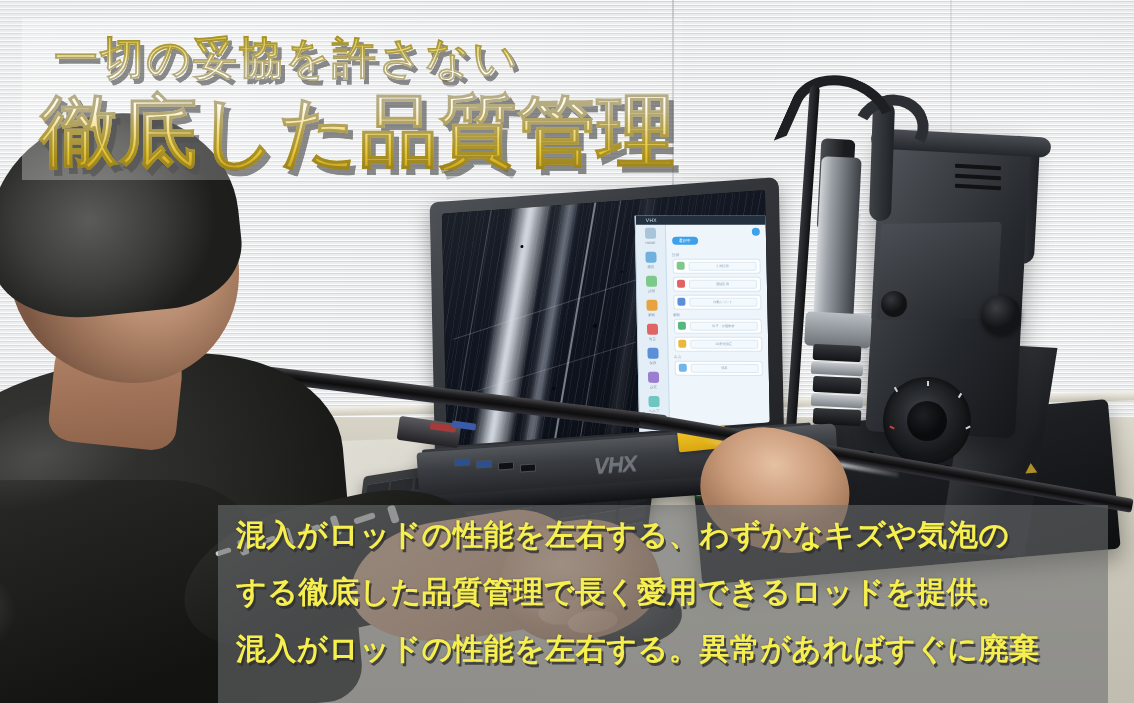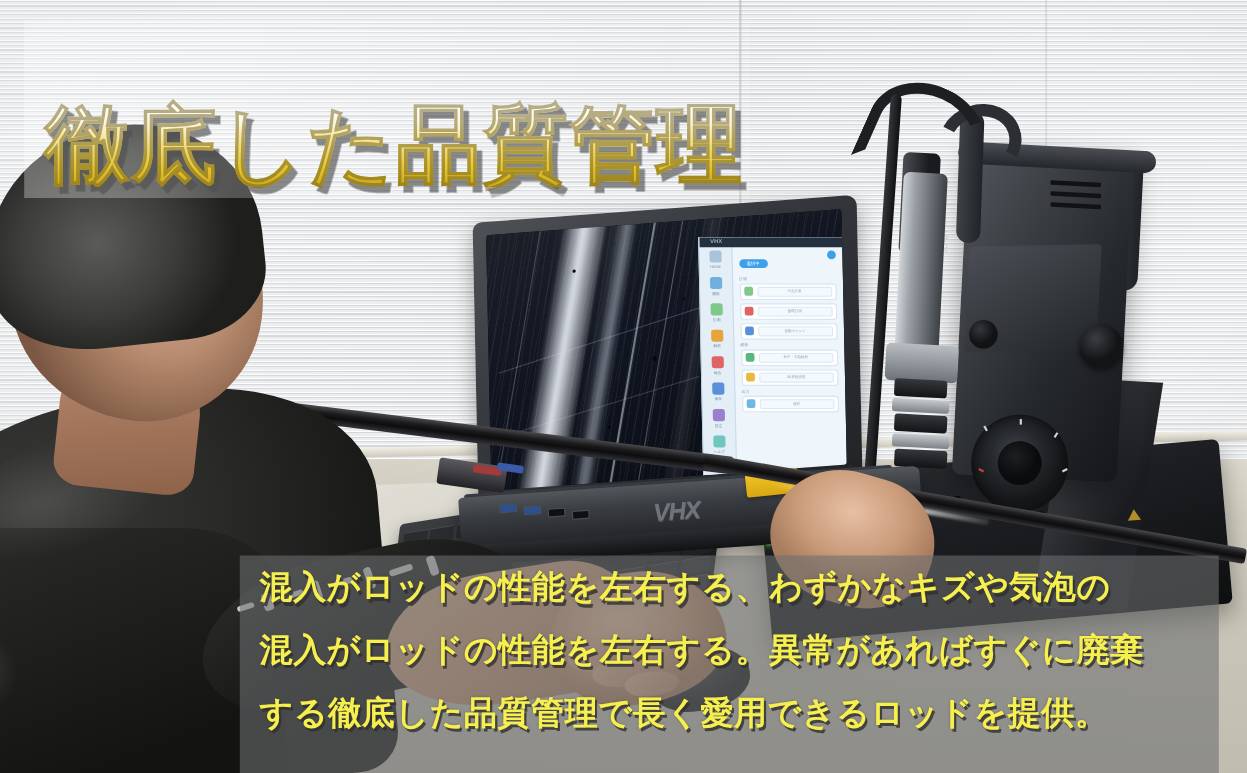--- a/index.html
+++ b/index.html
@@ -729,22 +729,23 @@
     <div class="arm"></div>
     <div class="hand">
       <div class="finger" style="left:14px;top:60px;width:60px;height:26px;transform:rotate(6deg)"></div>
       <div class="finger" style="left:34px;top:78px;width:58px;height:24px;transform:rotate(4deg)"></div>
       <div class="finger" style="left:62px;top:92px;width:50px;height:22px;transform:rotate(2deg)"></div>
     </div>
   </div>
   <div class="hand2"></div>
 
   <div class="headline-scrim"></div>
+  <div class="headline-1">一切の妥協を許さない</div>
   <div class="headline-2">徹底した品質管理</div>
 
   <div class="caption-box"></div>
   <div class="caption-lines">
     <div class="caption-line">混入がロッドの性能を左右する、わずかなキズや気泡の</div>
+    <div class="caption-line">する徹底した品質管理で長く愛用できるロッドを提供。</div>
     <div class="caption-line">混入がロッドの性能を左右する。異常があればすぐに廃棄</div>
-    <div class="caption-line">する徹底した品質管理で長く愛用できるロッドを提供。</div>
   </div>
 
 </div>
 
 </body></html>

